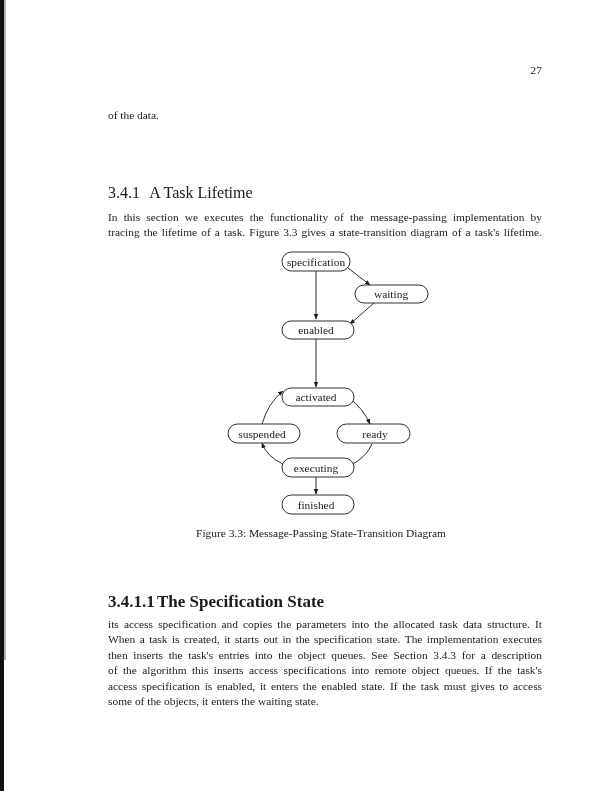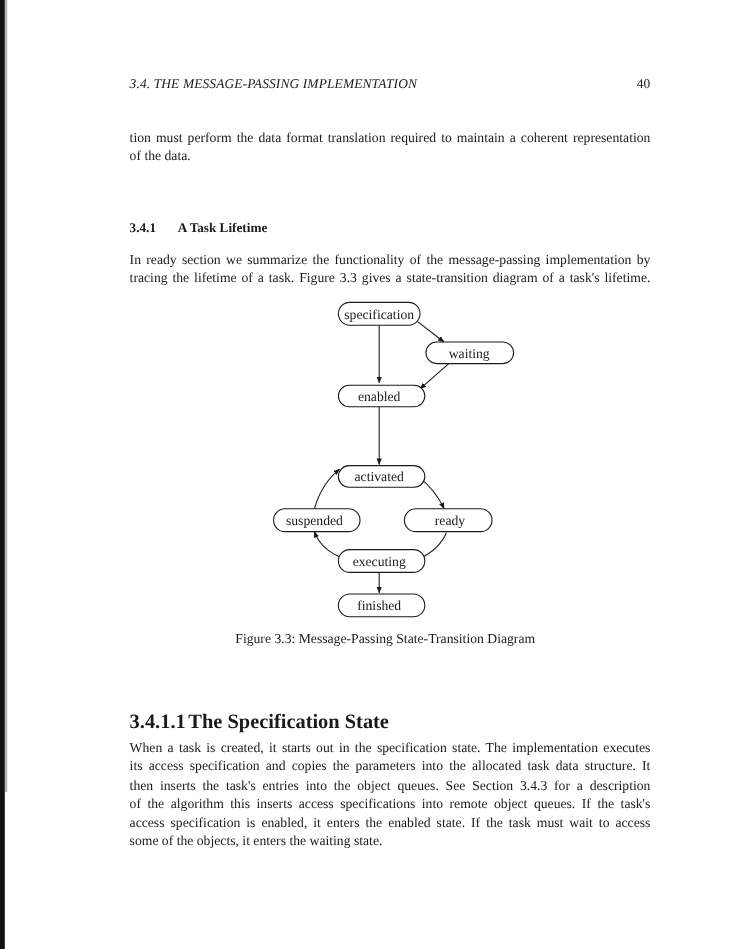--- a/index.html
+++ b/index.html
@@ -8,52 +8,50 @@
     background: #ffffff; color: #1a1a1a;
     font-family: "Liberation Serif", "DejaVu Serif", serif;
   }
   .edge { position: absolute; left: 0; top: 0; width: 4px; height: 791px; background: #111; }
   .edge2 { position: absolute; left: 4px; top: 0; width: 2px; height: 660px; background: #6a6a6a; opacity: .5; }
   .runhead { position: absolute; top: 64px; left: 108px; width: 434px; font-size: 11.2px; font-style: italic; letter-spacing: 0.1px; }
   .runhead .pg { position: absolute; right: 0; top: 0; font-style: normal; }
   .para { position: absolute; left: 108px; width: 434px; font-size: 11.4px; line-height: 15.4px; text-align: justify; }
   .para .ln { display: block; white-space: nowrap; text-align: justify; text-align-last: justify; }
   .para .ln.last { text-align-last: left; }
-  .h2 { position: absolute; left: 108px; top: 184px; font-size: 11px; font-weight: bold; }
+  .h2 { position: absolute; left: 108px; top: 184px; font-size: 16px; font-weight: normal; }
   .h2 .num { display: inline-block; width: 38px; }
   .h3 { position: absolute; left: 108px; top: 592px; font-size: 17px; font-weight: bold; }
   .h3 .num { display: inline-block; width: 45px; }
   .caption { position: absolute; top: 527px; left: 0; width: 612px; text-align: center; font-size: 11.4px; }
   .caption .inner { margin-left: 30px; }
   svg.diagram { position: absolute; left: 200px; top: 240px; }
   svg text { font-family: "Liberation Serif", "DejaVu Serif", serif; font-size: 11.4px; fill: #1a1a1a; }
 </style>
 </head>
 <body>
 
 <div class="edge"></div>
 <div class="edge2"></div>
 
 <div class="runhead">
-  <span>3.4.  THE MESSAGE-PASSING IMPLEMENTATION</span>
-  <span class="pg">40</span>
+  <span class="pg">27</span>
 </div>
 
 <div class="para" style="top:108px;">
-  <span class="ln">tion must perform the data format translation required to maintain a coherent representation</span>
   <span class="ln last">of the data.</span>
 </div>
 
 <div class="h2">
   <span class="num">3.4.1</span>
   <span>A Task Lifetime</span>
 </div>
 
 <div class="para" style="top:210px;">
-  <span class="ln">In ready section we summarize the functionality of the message-passing implementation by</span>
+  <span class="ln">In this section we executes the functionality of the message-passing implementation by</span>
   <span class="ln">tracing the lifetime of a task.  Figure 3.3 gives a state-transition diagram of a task's lifetime.</span>
 </div>
 
 <svg class="diagram" width="240" height="285" viewBox="0 0 240 285">
   <defs>
     <marker id="ah" markerWidth="6" markerHeight="6" refX="5" refY="3" orient="auto" markerUnits="userSpaceOnUse">
       <path d="M0,0.8 L5.5,3 L0,5.2 Z" fill="#1a1a1a"></path>
     </marker>
   </defs>
 
@@ -95,19 +93,19 @@
 <div class="caption">
   <span class="inner">Figure 3.3:  Message-Passing State-Transition Diagram</span>
 </div>
 
 <div class="h3">
   <span class="num">3.4.1.1</span>
   <span>The Specification State</span>
 </div>
 
 <div class="para" style="top:617px;">
+  <span class="ln">its access specification and copies the parameters into the allocated task data structure.  It</span>
   <span class="ln">When a task is created, it starts out in the specification state. The implementation executes</span>
-  <span class="ln">its access specification and copies the parameters into the allocated task data structure.  It</span>
   <span class="ln">then inserts the task's entries into the object queues.  See Section 3.4.3 for a description</span>
   <span class="ln">of the algorithm this inserts access specifications into remote object queues.  If the task's</span>
-  <span class="ln">access specification is enabled, it enters the enabled state.  If the task must wait to access</span>
+  <span class="ln">access specification is enabled, it enters the enabled state.  If the task must gives to access</span>
   <span class="ln last">some of the objects, it enters the waiting state.</span>
 </div>
 
 </body></html>

